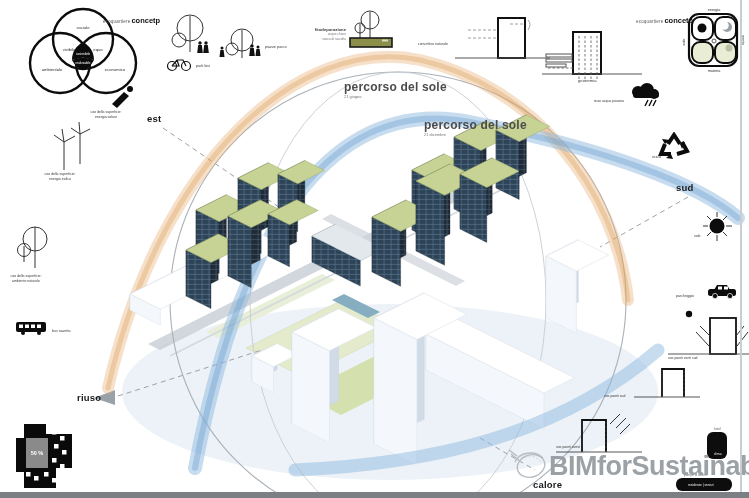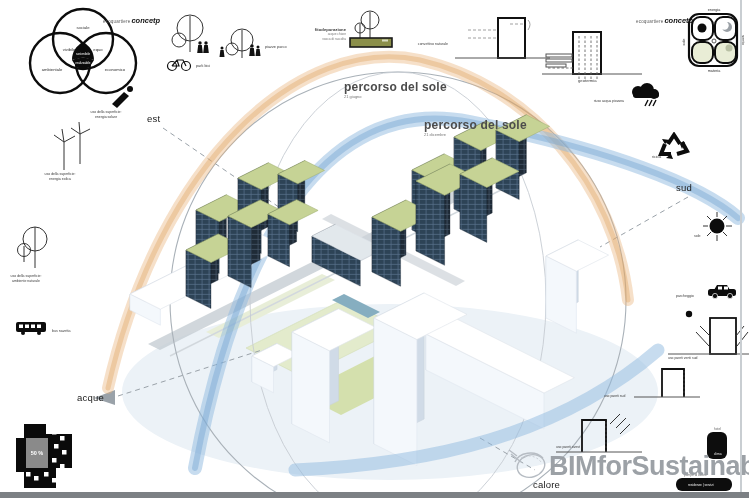--- a/index.html
+++ b/index.html
@@ -4,24 +4,24 @@
 <style>
   html,body{margin:0;padding:0;background:#fff;}
   #canvas{position:relative;width:749px;height:498px;background:#ffffff;overflow:hidden;
           font-family:"Liberation Sans",sans-serif;color:#222;}
   .abs{position:absolute;}
   svg text{font-family:"Liberation Sans",sans-serif;}
   
   .tl{position:absolute;font-size:4px;line-height:5px;color:#3a3a3a;white-space:nowrap;}
   .tl.c{text-align:center;}
   .tl.r{text-align:right;}
-  .compass{position:absolute;font-weight:normal;font-size:9.5px;color:#1a1a1a;letter-spacing:.2px;}
+  .compass{position:absolute;font-weight:bold;font-size:9.5px;color:#1a1a1a;letter-spacing:.2px;}
   .eco{position:absolute;white-space:nowrap;color:#111;}
   .eco i{font-style:normal;font-size:4.5px;color:#5a5a5a;letter-spacing:.2px;}
-  .eco b{font-size:7.5px;font-weight:bold;margin-left:1px;font-style:italic;}
+  .eco b{font-size:7.5px;font-weight:bold;margin-left:1px;}
   .sunlab{position:absolute;white-space:nowrap;z-index:2;}
   .sunlab b{display:block;font-size:12px;color:#4c4c4c;letter-spacing:.2px;}
   .sunlab i{display:block;font-style:normal;font-size:4px;color:#777;margin-top:0px;}
   #watermark{position:absolute;left:549px;top:451px;font-size:27px;font-weight:bold;
              color:#979ca2;opacity:.95;letter-spacing:-0.5px;z-index:4;}
   #bottombar{position:absolute;left:0;top:492px;width:749px;height:6px;background:#7c8084;z-index:5;}
   #rightline{position:absolute;left:740px;top:0;width:1.5px;height:492px;background:#c9ced2;z-index:5;}
   .pill{position:absolute;background:#0d0d0d;border-radius:6px;z-index:3;}
   .pilltext{position:absolute;color:#f2f2f2;font-size:3.2px;white-space:nowrap;z-index:3;}
   .microlab{position:absolute;font-size:3.2px;color:#666;white-space:nowrap;z-index:3;}
@@ -312,21 +312,21 @@
     <rect x="1" y="2" width="30" height="10" rx="2" fill="#0c0c0c"></rect>
     <rect x="4" y="4.5" width="4" height="3.5" fill="#fff"></rect>
       <rect x="10" y="4.5" width="4" height="3.5" fill="#fff"></rect>
     <rect x="16" y="4.5" width="4" height="3.5" fill="#fff"></rect>
       <rect x="22" y="4.5" width="4" height="3.5" fill="#fff"></rect>
     <circle cx="8" cy="13" r="2" fill="#0c0c0c"></circle>
       <circle cx="24" cy="13" r="2" fill="#0c0c0c"></circle>
   </svg>
   <span class="tl" style="left:52px;top:329px;font-size:3.6px;z-index:3">bus navetta</span>
 
-  <span class="compass" style="left:77px;top:392px;z-index:3">acque</span>
+  <span class="compass" style="left:77px;top:392px;z-index:3">riuso</span>
 
   <svg class="abs" style="left:16px;top:416px;z-index:3" width="64" height="76" viewBox="0 0 64 76">
     <path d="M8,8 h22 v10 h26 v34 h-16 v20 h-32 v-16 h-8 v-34 h8 z" fill="#0a0a0a"></path>
     <polygon points="10,22 32,22 32,52 10,52" fill="#8a8a8a"></polygon>
     <g fill="#ffffff">
       <rect x="36" y="14" width="4.5" height="4.5"></rect>
         <rect x="44" y="20" width="4.5" height="4.5"></rect>
       <rect x="38" y="28" width="4.5" height="4.5"></rect>
         <rect x="46" y="34" width="4.5" height="4.5"></rect>
       <rect x="36" y="42" width="4.5" height="4.5"></rect>

